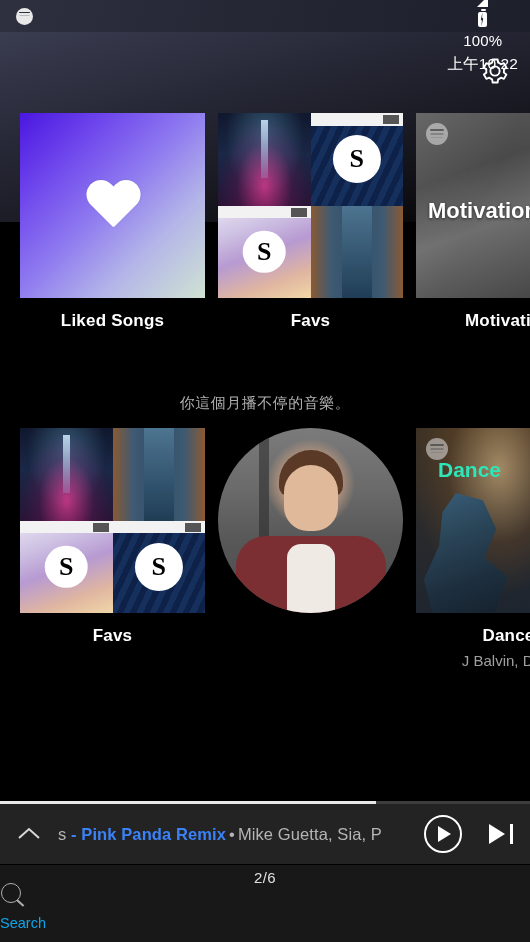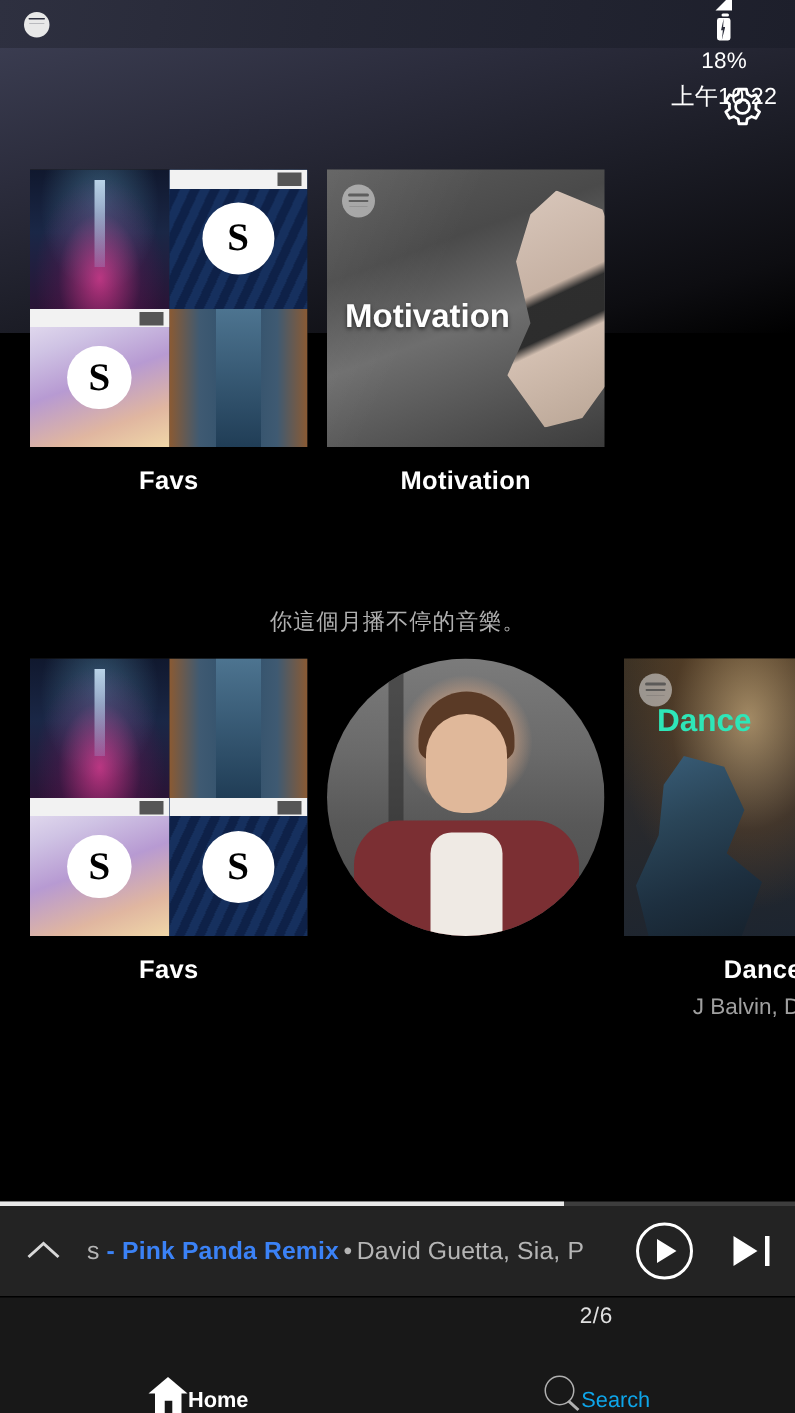--- a/index.html
+++ b/index.html
@@ -62,21 +62,21 @@
     position:absolute; top:20px; right:16px; width:38px;height:38px;
     display:flex;align-items:center;justify-content:center; z-index:5;
   }
 
   .section-title{
     position:relative; text-align:center; font-size:21px; font-weight:bold;
     letter-spacing:1px; color:#fff;
   }
   .section-sub{
     position:relative; text-align:center; font-size:15px; color:#b0b0b0;
-    margin-top:12px; letter-spacing:.5px;
+    margin-top:1px; letter-spacing:.5px;
   }
 
   .row{
     position:relative; display:flex; gap:13px; padding-left:20px; margin-top:15px;
   }
   .card{ width:185px; flex:0 0 185px; }
   .card-art{
     width:185px;height:185px; position:relative; overflow:hidden; background:#181818;
   }
   .card-art.circle{ border-radius:50%; }
@@ -241,21 +241,21 @@
     content:"";position:absolute;right:0;top:0;width:3.5px;height:20px;background:#fff;
   }
 
   
   .nav{
     position:absolute; left:0; bottom:0; width:530px; height:78px;
     background:#181818; display:flex; align-items:center; z-index:20;
     border-top:1px solid #000;
   }
   .nav-item{
-    flex:1; display:flex;flex-direction:row;align-items:flex-end;justify-content:center;
+    flex:1; display:flex;flex-direction:column;align-items:flex-start;justify-content:center;
     position:relative; height:100%; padding-top:6px;
   }
   .nav-label{ font-size:14.5px; margin-top:7px; }
   .nav-item.active .nav-label{ color:#fff; font-weight:bold; }
   .nav-item .nav-label{ color:#0ea5e9; }
   .home-ic{ width:26px;height:24px; position:relative; }
   .home-ic::before{
     content:"";position:absolute;left:0;top:0;width:0;height:0;border-style:solid;
     border-width:0 13px 11px 13px;border-color:transparent transparent #fff transparent;
   }
@@ -287,39 +287,45 @@
 
 <div class="status-bar">
   <div class="sb-left">
     <span class="spotify-mini"></span>
   </div>
   <div class="sb-right">
     <span class="sig sig-a"></span>
     <span class="lte">LTE</span>
     <span class="sig sig-b"></span>
     <span class="batt"></span>
-    <span class="pct">18%</span>
+    <span class="pct">100%</span>
     <span class="clock">上午10:22</span>
   </div>
 </div>
 
 <div class="screen">
   <div class="hero-grad"></div>
 
   <div class="gear-btn">
     <svg width="30" height="30" viewBox="0 0 24 24">
       <path d="M12 8.3a3.7 3.7 0 100 7.4 3.7 3.7 0 000-7.4z" fill="none" stroke="#fff" stroke-width="1.5"></path>
       <path d="M19.1 13.3c.05-.42.08-.85.08-1.3s-.03-.88-.09-1.3l2.03-1.52-2-3.46-2.38.95a7.4 7.4 0 00-2.24-1.3L14.1 2.8h-4l-.4 2.57c-.82.32-1.57.76-2.24 1.3l-2.38-.95-2 3.46L5.11 10.7c-.06.42-.09.85-.09 1.3s.03.88.09 1.3l-2.03 1.52 2 3.46 2.38-.95c.67.54 1.42.98 2.24 1.3l.4 2.57h4l.4-2.57c.82-.32 1.57-.76 2.24-1.3l2.38.95 2-3.46-2.02-1.52z" fill="none" stroke="#fff" stroke-width="1.5" stroke-linejoin="round"></path>
     </svg>
   </div>
 
   <div style="position:relative; padding-top:66px;">
 
     <div class="row">
 
+      <div class="card">
+        <div class="card-art liked">
+          <div class="heart"></div>
+        </div>
+        <div class="card-label">Liked Songs</div>
+      </div>
 
       <div class="card">
         <div class="card-art">
           <div class="collage">
             <div class="tile t-lullaby"></div>
             <div class="tile t-spin-dark">
               <div class="tile-strip"></div>
               <div class="sp-logo">S</div>
             </div>
             <div class="tile t-dontwant">
@@ -394,37 +400,33 @@
     <div class="progress-fill" id="progress-fill" style="width: 71%;"></div>
   </div>
 
   <div class="chev">
     <svg width="26" height="16" viewBox="0 0 26 16">
       <polyline points="3,12 13,3 23,12" fill="none" stroke="#d8d8d8" stroke-width="2"></polyline>
     </svg>
   </div>
 
   <div class="track-wrap">
-    <span class="track-artist">s</span><span class="track-title"> - Pink Panda Remix</span><span class="track-dot">•</span><span class="track-artist">David Guetta, Sia, P</span>
+    <span class="track-artist">s</span><span class="track-title"> - Pink Panda Remix</span><span class="track-dot">•</span><span class="track-artist">Mike Guetta, Sia, P</span>
   </div>
 
   <div class="pbtn">
     <div class="play-circle">
       <div class="play-tri"></div>
     </div>
   </div>
 
   <div class="pbtn">
     <div class="next-ic"></div>
   </div>
 </div>
 
 <div class="nav">
-  <div class="nav-item active">
-    <div class="home-ic"></div>
-    <div class="nav-label">Home</div>
-  </div>
   <div class="nav-item">
     <div class="badge-count">2/6</div>
     <div class="search-ic"></div>
     <div class="nav-label">Search</div>
   </div>
 </div>
 
 </body></html>

